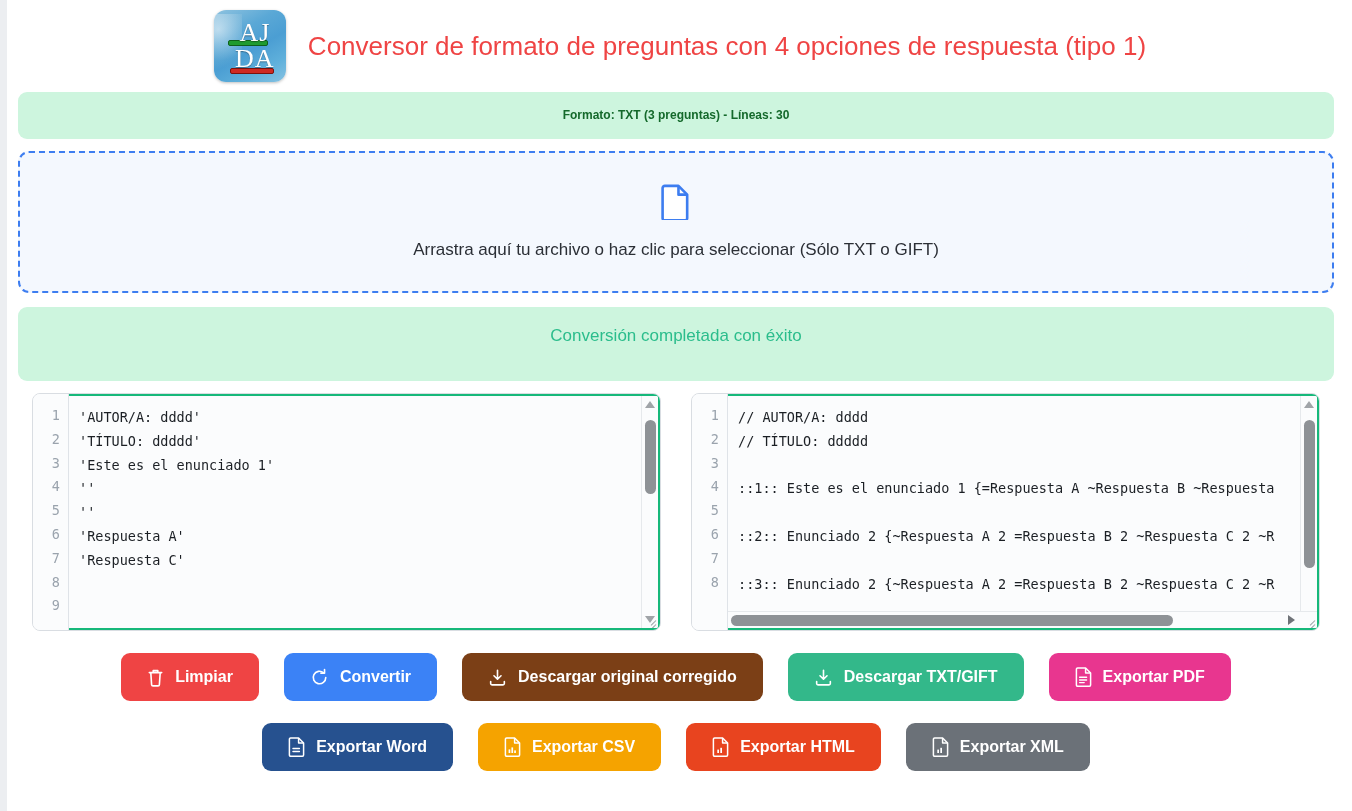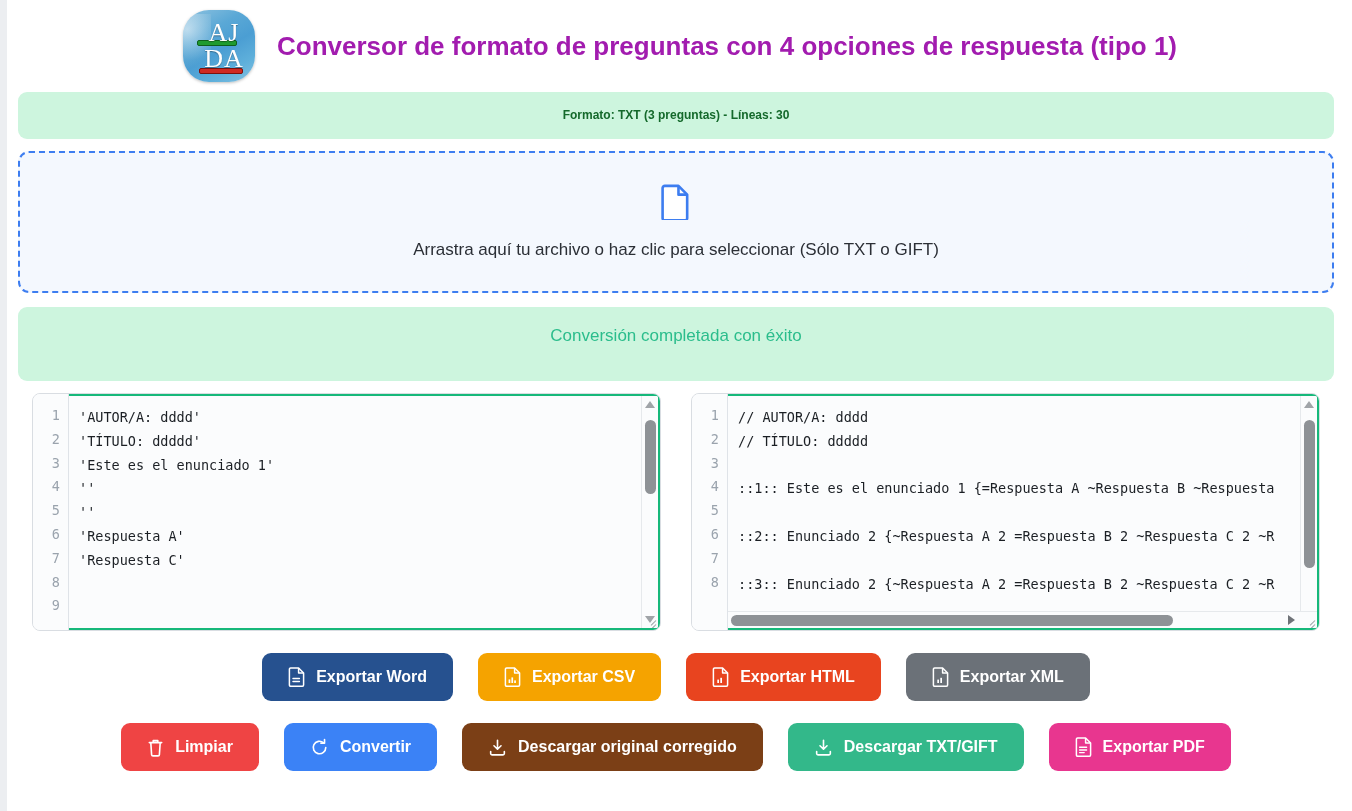--- a/index.html
+++ b/index.html
@@ -27,21 +27,21 @@
   .header {
     display: flex;
     align-items: center;
     justify-content: center;
     gap: 22px;
     height: 92px;
     padding-left: 8px;
   }
   .logo {
     width: 72px; height: 72px;
-    border-radius: 26px;
+    border-radius: 12px;
     background: linear-gradient(150deg, #8fc3e0 0%, #5aa8d6 32%, #4b9ed3 55%, #5fb0db 78%, #86c2e2 100%);
     position: relative;
     overflow: hidden;
     flex: 0 0 auto;
     box-shadow: 0 1px 3px rgba(0,0,0,.25);
   }
   .logo .cloud {
     position: absolute;
     left: -6px; top: 4px;
     width: 34px; height: 62px;
@@ -65,22 +65,22 @@
   .logo .bar {
     position: absolute;
     height: 6px;
     border-radius: 2px;
   }
   .logo .bar.green { left: 14px; top: 30px; width: 40px; background: #1f9b2f; border: 1px solid #0f5f1c; }
   .logo .bar.red { left: 16px; top: 58px; width: 44px; background: #cf2a22; border: 1px solid #7d120d; }
 
   .app-title {
     font-size: 26px;
-    font-weight: bold;
-    color: #a21caf;
+    font-weight: normal;
+    color: #ef4444;
     white-space: nowrap;
   }
 
   
   .banner {
     border-radius: 9px;
     text-align: center;
     margin: 0 0 12px 0;
   }
   .banner-format {
@@ -346,20 +346,67 @@
           <i style="bottom:2px;width:11px;"></i>
           <i style="bottom:6px;width:7px;"></i>
         </div>
       </div>
     </div>
 
   </div>
 
   <div class="btn-rows">
     <div class="btn-row">
+        <button class="btn" style="background: rgb(239, 68, 68);">
+          <span>
+            <svg width="17" height="19" viewBox="0 0 17 19" fill="none">
+              <path d="M2.3 4.6h12.4M6.2 4.6V2.6h4.6v2M3.8 4.6l.8 12a1.4 1.4 0 0 0 1.4 1.3h5a1.4 1.4 0 0 0 1.4-1.3l.8-12" stroke="#fff" stroke-width="1.6" stroke-linecap="round" stroke-linejoin="round"></path>
+            </svg>
+          </span>
+          <span class="btn-label">Limpiar</span>
+        </button>
+        <button class="btn" style="background: rgb(59, 130, 246);">
+          <span>
+            <svg width="19" height="19" viewBox="0 0 20 20" fill="none">
+              <path d="M16.6 10a6.6 6.6 0 1 1-2.3-5" stroke="#fff" stroke-width="1.7" stroke-linecap="round"></path>
+              <path d="M15.3 1.6v3.8h-3.8" stroke="#fff" stroke-width="1.7" stroke-linecap="round" stroke-linejoin="round"></path>
+            </svg>
+          </span>
+          <span class="btn-label">Convertir</span>
+        </button>
+        <button class="btn" style="background: rgb(123, 63, 22);">
+          <span>
+            <svg width="19" height="19" viewBox="0 0 20 20" fill="none">
+              <path d="M10 2.3v9.2M6.3 8.2 10 11.8l3.7-3.6" stroke="#fff" stroke-width="1.7" stroke-linecap="round" stroke-linejoin="round"></path>
+              <path d="M2.8 14.2v2.2a1.4 1.4 0 0 0 1.4 1.4h11.6a1.4 1.4 0 0 0 1.4-1.4v-2.2" stroke="#fff" stroke-width="1.7" stroke-linecap="round"></path>
+            </svg>
+          </span>
+          <span class="btn-label">Descargar original corregido</span>
+        </button>
+        <button class="btn" style="background: rgb(51, 184, 138);">
+          <span>
+            <svg width="19" height="19" viewBox="0 0 20 20" fill="none">
+              <path d="M10 2.3v9.2M6.3 8.2 10 11.8l3.7-3.6" stroke="#fff" stroke-width="1.7" stroke-linecap="round" stroke-linejoin="round"></path>
+              <path d="M2.8 14.2v2.2a1.4 1.4 0 0 0 1.4 1.4h11.6a1.4 1.4 0 0 0 1.4-1.4v-2.2" stroke="#fff" stroke-width="1.7" stroke-linecap="round"></path>
+            </svg>
+          </span>
+          <span class="btn-label">Descargar TXT/GIFT</span>
+        </button>
+        <button class="btn" style="background: rgb(232, 54, 143);">
+          <span>
+            <svg width="17" height="20" viewBox="0 0 17 20" fill="none">
+              <path d="M2.6 1h8l5 5v12a1.2 1.2 0 0 1-1.2 1.2H2.6A1.2 1.2 0 0 1 1.4 18V2.2A1.2 1.2 0 0 1 2.6 1z" stroke="#fff" stroke-width="1.5" stroke-linejoin="round"></path>
+              <path d="M10.6 1.1V6.1h5" stroke="#fff" stroke-width="1.5" stroke-linejoin="round"></path>
+              <path d="M4.6 10.3h7M4.6 13h7M4.6 15.6h4.6" stroke="#fff" stroke-width="1.4" stroke-linecap="round"></path>
+            </svg>
+          </span>
+          <span class="btn-label">Exportar PDF</span>
+        </button>
+      </div>
+    <div class="btn-row">
         <button class="btn" style="background: rgb(38, 81, 143);">
           <span>
             <svg width="17" height="20" viewBox="0 0 17 20" fill="none">
               <path d="M2.6 1h8l5 5v12a1.2 1.2 0 0 1-1.2 1.2H2.6A1.2 1.2 0 0 1 1.4 18V2.2A1.2 1.2 0 0 1 2.6 1z" stroke="#fff" stroke-width="1.5" stroke-linejoin="round"></path>
               <path d="M10.6 1.1V6.1h5" stroke="#fff" stroke-width="1.5" stroke-linejoin="round"></path>
               <path d="M5 11.4h6.4M5 14.4h6.4" stroke="#fff" stroke-width="1.5" stroke-linecap="round"></path>
             </svg>
           </span>
           <span class="btn-label">Exportar Word</span>
         </button>
@@ -391,62 +438,15 @@
             <svg width="17" height="20" viewBox="0 0 17 20" fill="none">
               <path d="M2.6 1h8l5 5v12a1.2 1.2 0 0 1-1.2 1.2H2.6A1.2 1.2 0 0 1 1.4 18V2.2A1.2 1.2 0 0 1 2.6 1z" stroke="#fff" stroke-width="1.5" stroke-linejoin="round"></path>
               <path d="M10.6 1.1V6.1h5" stroke="#fff" stroke-width="1.5" stroke-linejoin="round"></path>
               <rect x="5.3" y="12.6" width="1.7" height="3.4" fill="#fff"></rect>
               <rect x="8.3" y="10.8" width="1.7" height="5.2" fill="#fff"></rect>
             </svg>
           </span>
           <span class="btn-label">Exportar XML</span>
         </button>
       </div>
-    <div class="btn-row">
-        <button class="btn" style="background: rgb(239, 68, 68);">
-          <span>
-            <svg width="17" height="19" viewBox="0 0 17 19" fill="none">
-              <path d="M2.3 4.6h12.4M6.2 4.6V2.6h4.6v2M3.8 4.6l.8 12a1.4 1.4 0 0 0 1.4 1.3h5a1.4 1.4 0 0 0 1.4-1.3l.8-12" stroke="#fff" stroke-width="1.6" stroke-linecap="round" stroke-linejoin="round"></path>
-            </svg>
-          </span>
-          <span class="btn-label">Limpiar</span>
-        </button>
-        <button class="btn" style="background: rgb(59, 130, 246);">
-          <span>
-            <svg width="19" height="19" viewBox="0 0 20 20" fill="none">
-              <path d="M16.6 10a6.6 6.6 0 1 1-2.3-5" stroke="#fff" stroke-width="1.7" stroke-linecap="round"></path>
-              <path d="M15.3 1.6v3.8h-3.8" stroke="#fff" stroke-width="1.7" stroke-linecap="round" stroke-linejoin="round"></path>
-            </svg>
-          </span>
-          <span class="btn-label">Convertir</span>
-        </button>
-        <button class="btn" style="background: rgb(123, 63, 22);">
-          <span>
-            <svg width="19" height="19" viewBox="0 0 20 20" fill="none">
-              <path d="M10 2.3v9.2M6.3 8.2 10 11.8l3.7-3.6" stroke="#fff" stroke-width="1.7" stroke-linecap="round" stroke-linejoin="round"></path>
-              <path d="M2.8 14.2v2.2a1.4 1.4 0 0 0 1.4 1.4h11.6a1.4 1.4 0 0 0 1.4-1.4v-2.2" stroke="#fff" stroke-width="1.7" stroke-linecap="round"></path>
-            </svg>
-          </span>
-          <span class="btn-label">Descargar original corregido</span>
-        </button>
-        <button class="btn" style="background: rgb(51, 184, 138);">
-          <span>
-            <svg width="19" height="19" viewBox="0 0 20 20" fill="none">
-              <path d="M10 2.3v9.2M6.3 8.2 10 11.8l3.7-3.6" stroke="#fff" stroke-width="1.7" stroke-linecap="round" stroke-linejoin="round"></path>
-              <path d="M2.8 14.2v2.2a1.4 1.4 0 0 0 1.4 1.4h11.6a1.4 1.4 0 0 0 1.4-1.4v-2.2" stroke="#fff" stroke-width="1.7" stroke-linecap="round"></path>
-            </svg>
-          </span>
-          <span class="btn-label">Descargar TXT/GIFT</span>
-        </button>
-        <button class="btn" style="background: rgb(232, 54, 143);">
-          <span>
-            <svg width="17" height="20" viewBox="0 0 17 20" fill="none">
-              <path d="M2.6 1h8l5 5v12a1.2 1.2 0 0 1-1.2 1.2H2.6A1.2 1.2 0 0 1 1.4 18V2.2A1.2 1.2 0 0 1 2.6 1z" stroke="#fff" stroke-width="1.5" stroke-linejoin="round"></path>
-              <path d="M10.6 1.1V6.1h5" stroke="#fff" stroke-width="1.5" stroke-linejoin="round"></path>
-              <path d="M4.6 10.3h7M4.6 13h7M4.6 15.6h4.6" stroke="#fff" stroke-width="1.4" stroke-linecap="round"></path>
-            </svg>
-          </span>
-          <span class="btn-label">Exportar PDF</span>
-        </button>
-      </div>
   </div>
 
 </div>
 
 </body></html>

